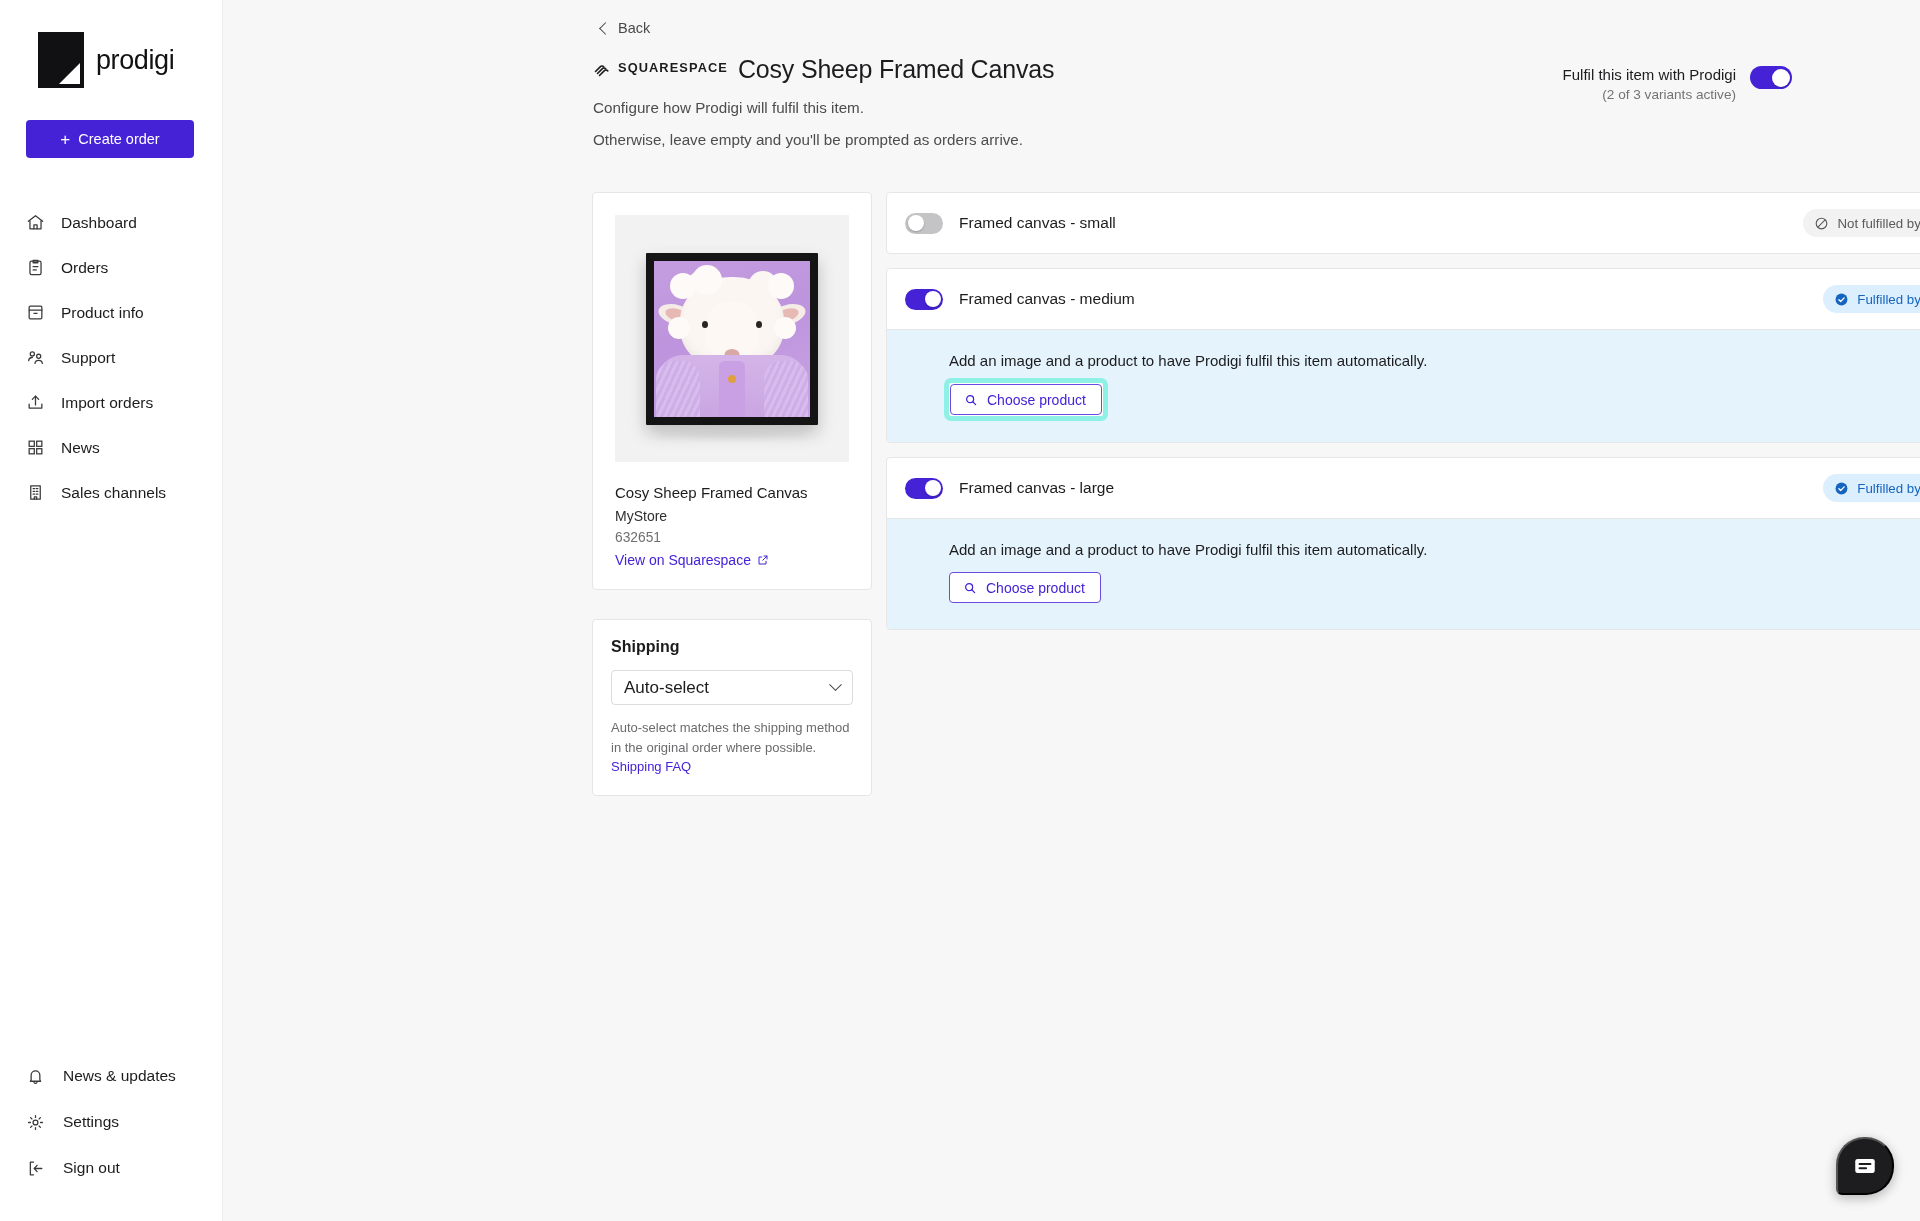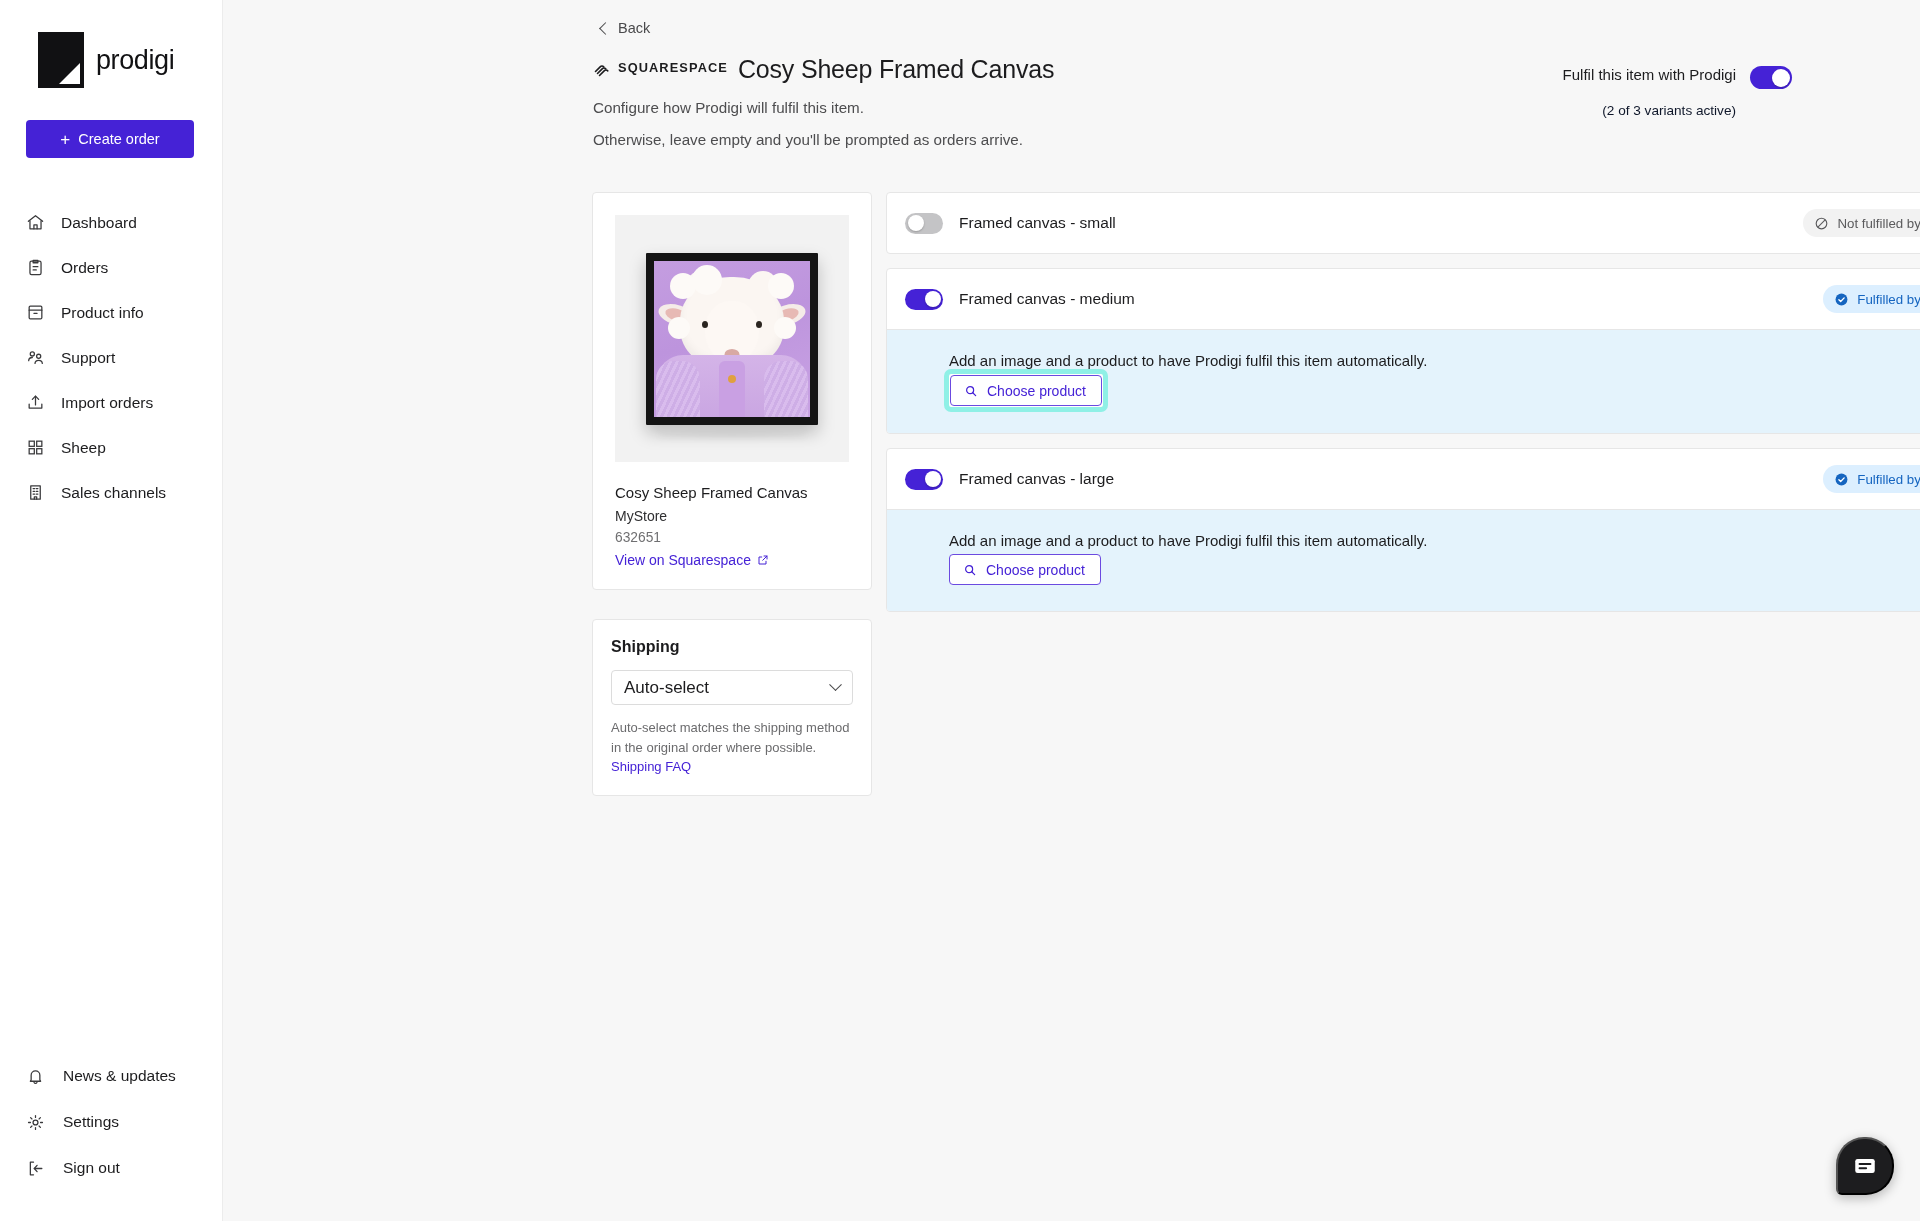--- a/index.html
+++ b/index.html
@@ -89,21 +89,21 @@
     position: absolute; left: 370px; top: 128px;
     font-size: 15.2px; color: #4d4d4f; line-height: 1.53;
   }
 
   .fulfil-toggle-wrap {
     position: absolute; right: 128px; top: 66px;
     display: flex; align-items: flex-start; gap: 14px;
   }
   .fulfil-text { text-align: right; }
   .fulfil-label { font-size: 15px; color: #1c1c1e; line-height: 1.2; }
-  .fulfil-sub { font-size: 13.6px; color: #0f172a; margin-top: 19px; }
+  .fulfil-sub { font-size: 13.6px; color: #737373; margin-top: 3px; }
 
   
   .toggle {
     width: 38px; height: 21px; border-radius: 11px;
     position: relative; cursor: pointer; flex: 0 0 38px;
     background: #c4c4c6; transition: background .15s;
     border: none; padding: 0;
   }
   .toggle .knob {
     position: absolute; top: 2.5px; left: 2.5px;
@@ -238,21 +238,21 @@
   .badge {
     margin-left:auto; display:flex; align-items:center; gap:8px;
     height: 28px; padding: 0 14px 0 11px; border-radius: 14px; font-size: 13.3px;
   }
   .badge.off { background:#f2f2f2; color:#5b5b5d; }
   .badge.on  { background:#dcefff; color:#1565c0; }
   .badge svg { width:15px; height:15px; display:block; }
 
   .variant-body { background:#e4f3fc; padding: 22px 0 26px 0; border-top: 1px solid #e6e6e6; }
   .variant-body .line { font-size: 15px; color:#1c1c1e; margin-left: 62px; }
-  .choose-wrap { margin-left: 62px; margin-top: 5px; display:inline-block; }
+  .choose-wrap { margin-left: 62px; margin-top: 14px; display:inline-block; }
   .choose-wrap.highlight {
     outline: 5px solid #8ff0e6; background: #fff; padding: 1px;
     border-radius: 2px;
   }
   .choose-btn {
     display:inline-flex; align-items:center; gap:9px;
     height: 31px; padding: 0 15px 0 13px;
     background:#fff; border:1px solid #6b4ae0; border-radius:4px;
     color:#4522d6; font-size:14px; font-family: inherit; cursor:pointer;
   }
@@ -348,21 +348,21 @@
 
       <a class="nav-item">
         <span class="nav-icon">
           <svg viewBox="0 0 24 24" fill="none" stroke="currentColor" stroke-width="1.6">
               <rect x="4" y="4" width="6.5" height="6.5"></rect>
               <rect x="13.5" y="4" width="6.5" height="6.5"></rect>
               <rect x="4" y="13.5" width="6.5" height="6.5"></rect>
               <rect x="13.5" y="13.5" width="6.5" height="6.5"></rect>
             </svg>
         </span>
-        <span>Sheep</span>
+        <span>News</span>
       </a>
 
       <a class="nav-item">
         <span class="nav-icon">
           <svg viewBox="0 0 24 24" fill="none" stroke="currentColor" stroke-width="1.6" stroke-linecap="round" stroke-linejoin="round">
               <rect x="6" y="3.5" width="12" height="17"></rect>
               <path d="M9 7h2M13 7h2M9 10.5h2M13 10.5h2M9 14h2M13 14h2"></path>
               <path d="M10.5 20.5v-3h3v3"></path>
             </svg>
         </span>

